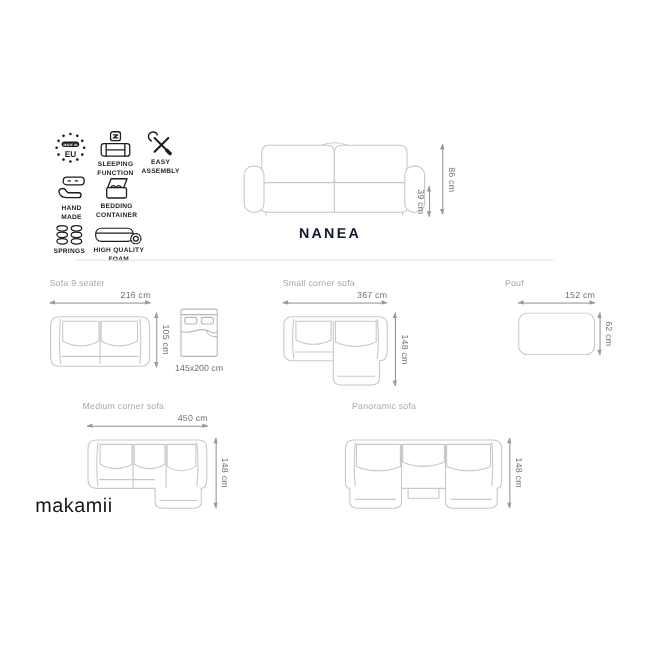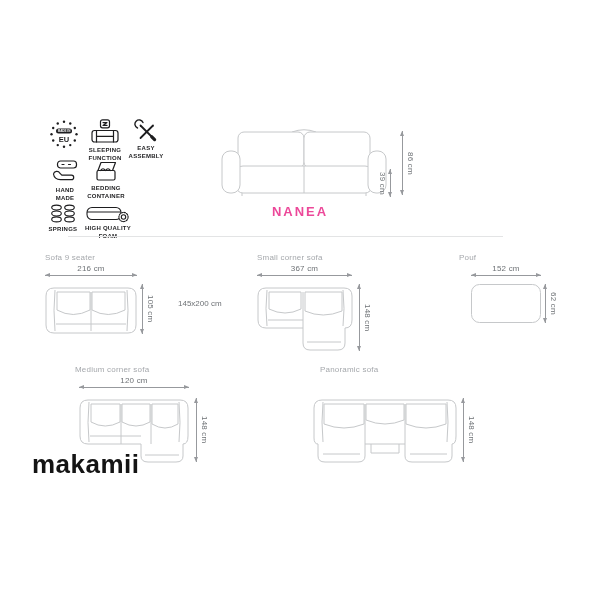--- a/index.html
+++ b/index.html
@@ -10,46 +10,46 @@
   }
   .abs{position:absolute}
 
   
   .feature{position:absolute;display:flex;flex-direction:column;align-items:center;gap:2px;text-align:center}
   .flabel{font-size:6px;font-weight:700;letter-spacing:.25px;line-height:1.3;color:#1d1d1f;text-transform:uppercase;white-space:nowrap}
 
   
   .hdim{position:absolute}
   .dtext{font-size:8px;color:#6e7276;letter-spacing:.2px}
-  .hdim .dtext{display:block;text-align:center;margin-bottom:2px;white-space:nowrap}
+  .hdim .dtext{display:block;text-align:right;margin-bottom:2px;white-space:nowrap}
   .dline-h{position:relative;height:1px;background:#97999d}
   .dline-h::before,.dline-h::after{content:"";position:absolute;top:-2px;width:0;height:0;
     border-top:2.5px solid transparent;border-bottom:2.5px solid transparent}
   .dline-h::before{left:0;border-right:5px solid #97999d}
   .dline-h::after{right:0;border-left:5px solid #97999d}
 
   .vdim{position:absolute;display:flex;align-items:center;gap:3px}
   .vdim.label-left{flex-direction:row-reverse}
   .dline-v{position:relative;width:1px;height:100%;background:#97999d}
   .dline-v::before,.dline-v::after{content:"";position:absolute;left:-2px;width:0;height:0;
     border-left:2.5px solid transparent;border-right:2.5px solid transparent}
   .dline-v::before{top:0;border-bottom:5px solid #97999d}
   .dline-v::after{bottom:0;border-top:5px solid #97999d}
   .vdim .dtext{writing-mode:vertical-rl;text-orientation:mixed;white-space:nowrap}
 
   
   .variant{position:absolute}
   .variant-label{position:absolute;font-size:8px;color:#a5a8ac;letter-spacing:.2px;white-space:nowrap}
 
-  .bed{position:absolute;display:flex;flex-direction:row;align-items:center;gap:17px;width:40px}
+  .bed{position:absolute;display:flex;flex-direction:column;align-items:center;gap:3px;width:40px}
   .bsize{font-size:8px;color:#6e7276;white-space:nowrap}
 
-  .product-name{position:absolute;font-size:13px;font-weight:700;letter-spacing:2px;color:#ec4899;text-align:center}
+  .product-name{position:absolute;font-size:13px;font-weight:700;letter-spacing:2px;color:#0f172a;text-align:center}
   .separator{position:absolute;height:1px;background:#e3e4e5}
-  .brand-logo{position:absolute;font-size:26px;font-weight:700;letter-spacing:.5px;color:#141414}
+  .brand-logo{position:absolute;font-size:18px;font-weight:400;letter-spacing:.5px;color:#141414}
 
   svg{display:block}
 </style>
 </head>
 <body>
 
 <div class="feature" style="left:46px;top:120px;width:36px">
   <svg width="30" height="29" viewBox="0 0 30 29">
     <g fill="#1d1d1f">
       <circle cx="15" cy="1.8" r="1.2"></circle>
@@ -230,21 +230,21 @@
   </svg>
   <div class="vdim" style="left:93px;top:31px;height:39px">
     <div class="dline-v"></div>
     <span class="dtext">62 cm</span>
   </div>
 </div>
 
 <div class="variant" style="left:75px;top:365px;width:210px;height:110px">
   <span class="variant-label" style="left:0;top:0">Medium corner sofa</span>
   <div class="hdim" style="left:4px;top:11px;width:110px">
-    <span class="dtext">120 cm</span>
+    <span class="dtext">450 cm</span>
     <div class="dline-h"></div>
   </div>
   <svg class="abs" style="left:4px;top:31px" width="110" height="68" viewBox="0 0 110 68" fill="#ffffff" stroke="#c6c8ca" stroke-width="1">
     <path d="M9,4 H101 Q109,4 109,12 V40 Q109,48 104,48 V60 Q104,66 97,66 H69 Q62,66 62,60 V48 H9 Q1,48 1,40 V12 Q1,4 9,4 Z"></path>
     <path d="M10,6 Q8,27 10,46 M100,6 Q102,27 100,46" fill="none"></path>
     <path d="M12,8 H41 V26 Q26,34 12,26 Z M43,8 H71 V26 Q57,34 43,26 Z M73,8 H99 V28 Q86,36 73,28 Z"></path>
     <path d="M42,8 V48 M72,8 V48 M11,40 H62 M66,59 H100" fill="none"></path>
   </svg>
   <div class="vdim" style="left:121px;top:33px;height:64px">
     <div class="dline-v"></div>

